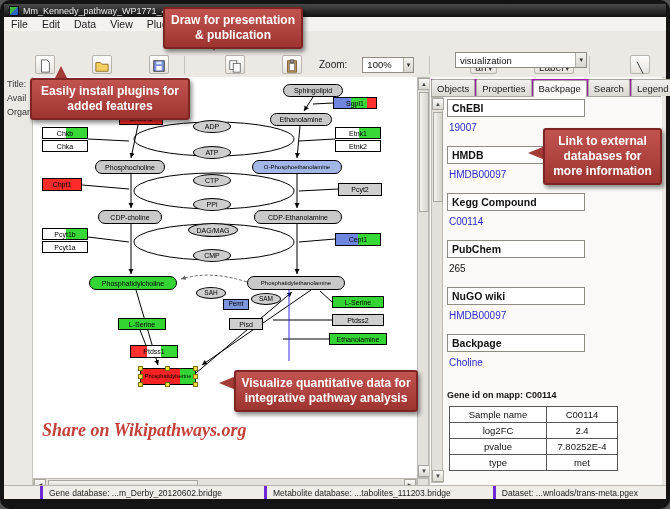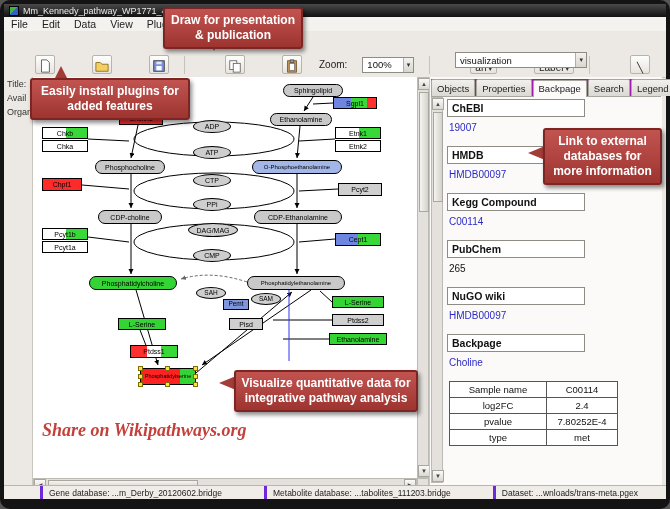--- a/index.html
+++ b/index.html
@@ -332,20 +332,21 @@
       <div class="bphead">HMDB</div>
       <div class="bpval link">HMDB00097</div>
       <div class="bphead">Kegg Compound</div>
       <div class="bpval link">C00114</div>
       <div class="bphead">PubChem</div>
       <div class="bpval">265</div>
       <div class="bphead">NuGO wiki</div>
       <div class="bpval link">HMDB00097</div>
       <div class="bphead">Backpage</div>
       <div class="bpval link">Choline</div>
+      <div class="bpgene">Gene id on mapp: C00114</div>
       <table class="expr">
         <tbody>
             <tr>
           <td class="c0">Sample name</td>
           <td class="c1">C00114</td>
         </tr>
         <tr>
           <td class="c0">log2FC</td>
           <td class="c1">2.4</td>
         </tr>

